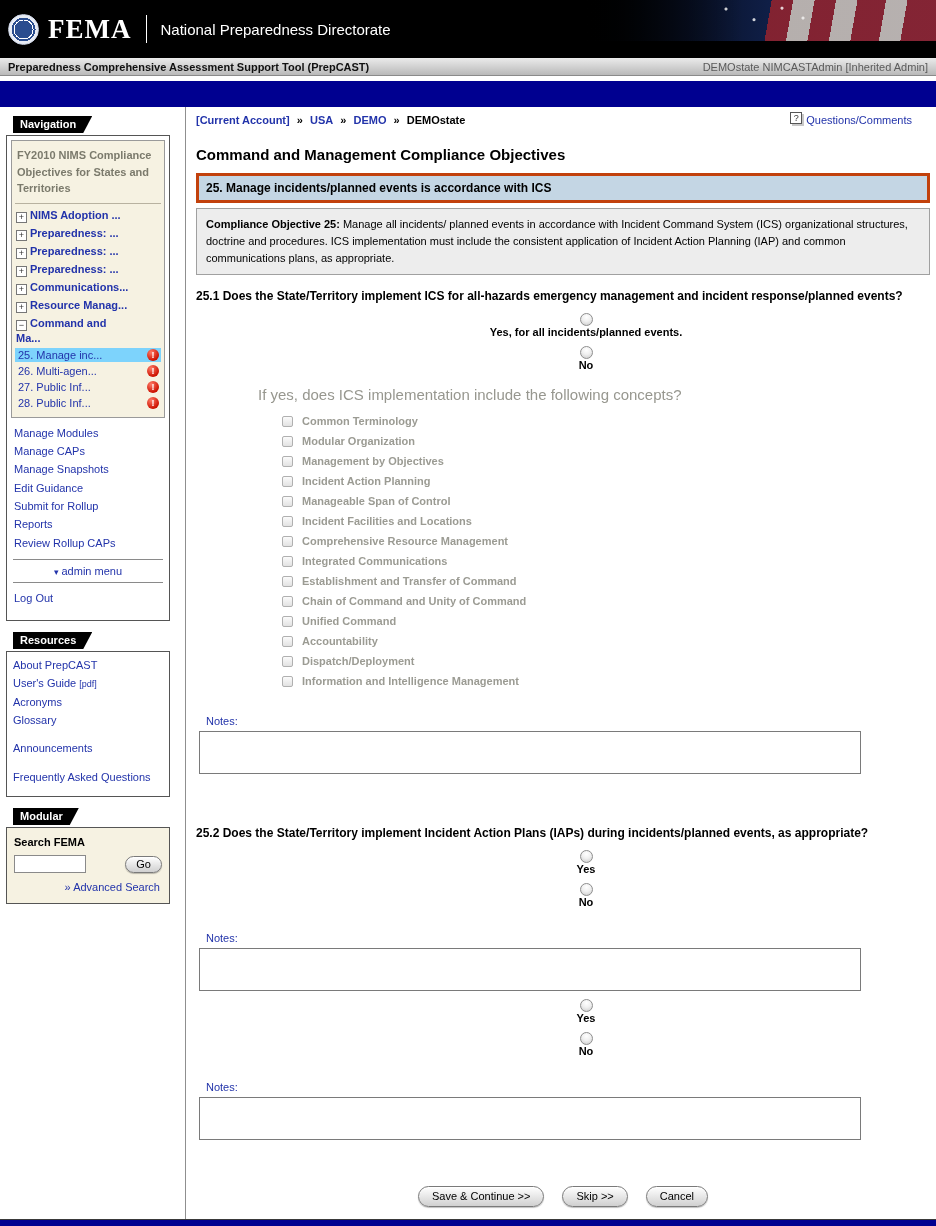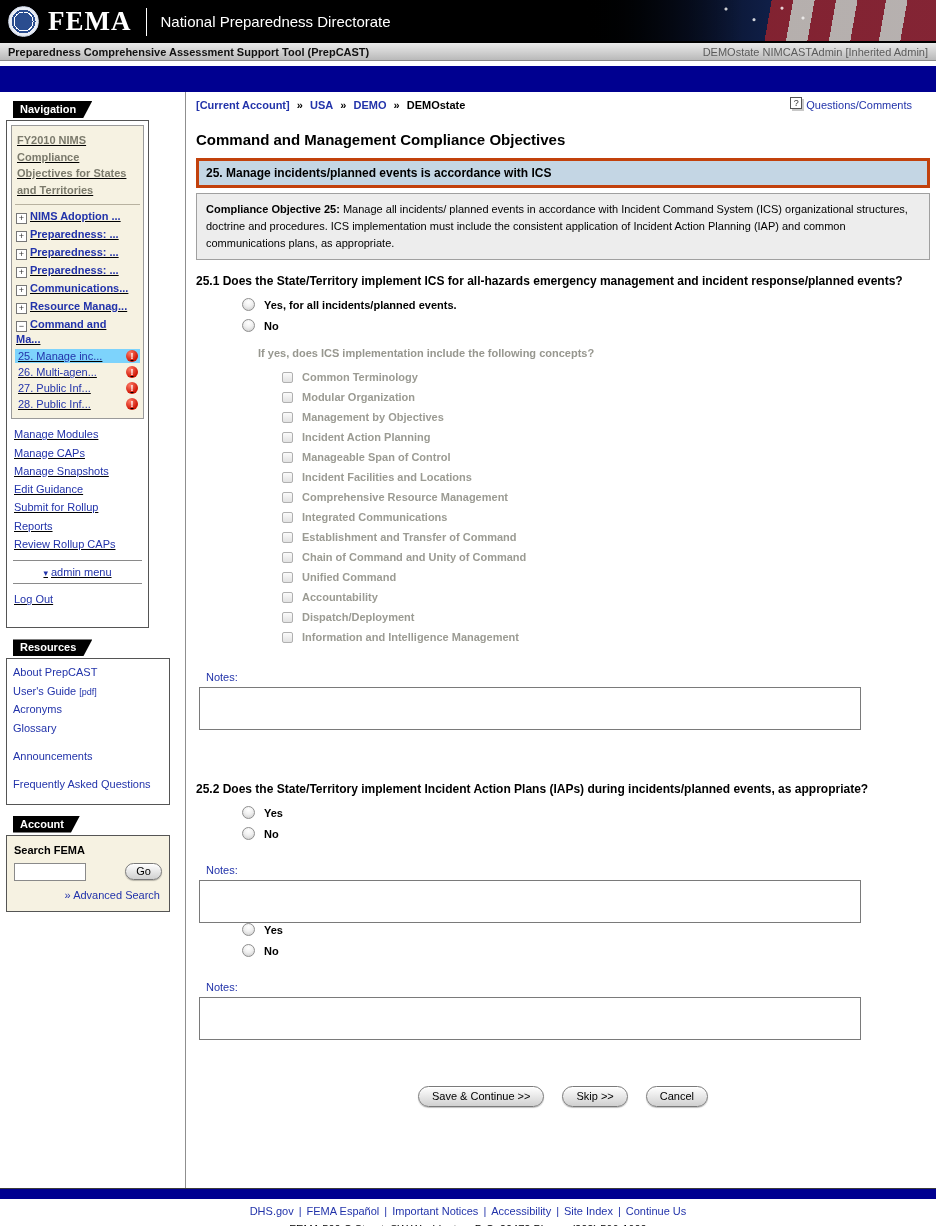--- a/index.html
+++ b/index.html
@@ -1,20 +1,20 @@
 <!DOCTYPE html>
 <html><head>
 <meta charset="utf-8">
 <style>
   * { margin:0; padding:0; box-sizing:border-box; }
   html,body { background:#fff; }
   body { width:936px; font-family:"Liberation Sans", sans-serif; color:#000; }
 
   
-  .topbar { height:43px; background:#000; display:flex; align-items:center; position:relative; overflow:hidden; }
+  .topbar { height:58px; background:#000; display:flex; align-items:center; position:relative; overflow:hidden; }
   .seal { width:31px; height:31px; border-radius:50%; margin-left:8px; z-index:2; flex:0 0 31px;
           background:radial-gradient(circle, #2a4d8f 0 9px, #fff 9px 10px, #2a4d8f 10px 12px, #e8ecf4 12px);
           border:1px solid #cdd5e6; }
   .fema-text { color:#fff; font-family:"Liberation Serif", serif; font-size:27px; font-weight:bold; letter-spacing:1px; margin-left:9px; z-index:2; }
   .vr { width:1px; height:28px; background:#fff; margin:0 13px 0 15px; z-index:2; }
   .directorate { color:#fff; font-size:15px; z-index:2; white-space:nowrap; }
   .flag { position:absolute; right:0; top:0; width:350px; height:41px; z-index:1;
     background:
       linear-gradient(to right, #000 0%, rgba(0,0,0,0) 45%),
       radial-gradient(circle at 40% 22%, rgba(255,255,255,.9) 1px, transparent 2px),
@@ -36,21 +36,21 @@
   
   .body-wrap { display:flex; align-items:stretch; }
   .sidebar { flex:0 0 185px; padding:7px 0 0 6px; }
   .main { flex:1; border-left:1px solid #8f8f8f; padding:4px 6px 0 10px; min-height:1096px; }
 
   
   .side-tab { display:inline-block; background:#000; color:#fff; font-size:11px; font-weight:bold;
               padding:2px 16px 3px 7px; margin:0 0 2px 7px;
               clip-path:polygon(0 0, 100% 0, calc(100% - 9px) 100%, 0 100%); }
   .side-tab.later { margin-top:11px; }
-  .nav-box { width:143px; border:1px solid #555; background:#fff; padding:4px 4px 20px;text-decoration:underline; }
+  .nav-box { width:164px; border:1px solid #555; background:#fff; padding:4px 4px 14px; }
   .tree-box { border:1px solid #9a9a9a; background:#f6f2e2; padding:4px 3px 5px; }
   .tree-title { font-size:11px; font-weight:bold; color:#7b7a6c; line-height:1.5; padding:2px 2px 6px; border-bottom:1px solid #b8b2a0; margin-bottom:4px; }
   .tree-item { display:block; font-size:11px; font-weight:bold; color:#2233aa; margin:3px 1px; line-height:1.3; cursor:pointer; }
   .tree-item.wrap { width:112px; }
   .expander { display:inline-block; width:11px; height:11px; border:1px solid #777; background:#fff; font-size:9px; line-height:9px; text-align:center; color:#333; font-weight:normal; margin-right:3px; vertical-align:-1px; }
   .obj-item { display:flex; align-items:center; justify-content:space-between; font-size:11px; color:#2233aa; padding:1px 2px 1px 3px; margin:2px 0; cursor:pointer; }
   .obj-item.active { background:#7dd3fc; }
   .alert-icon { flex:0 0 12px; width:12px; height:12px; border-radius:50%; background:radial-gradient(circle at 35% 28%, #ff7a66, #cc1100 72%); color:#fff; font-size:9px; font-weight:bold; text-align:center; line-height:12px; }
   .nav-links { padding:8px 2px 0 3px; }
   .nav-link { font-size:11px; color:#2233aa; margin:0 0 4px; cursor:pointer; line-height:1.3; }
@@ -75,25 +75,25 @@
   .crumb-link { color:#2233aa; font-weight:bold; cursor:pointer; }
   .crumb-sep { font-weight:bold; color:#000; margin:0 4px; }
   .crumb-current { font-weight:bold; color:#000; }
   .qc { display:flex; align-items:center; gap:4px; color:#2233aa; cursor:pointer; padding-right:18px; }
   .qc-icon { display:inline-block; width:12px; height:12px; border:1px solid #555; background:#fff; font-size:9px; text-align:center; line-height:11px; color:#333; box-shadow:2px 2px 0 #c8c8c8; margin-top:-4px; }
   .page-title { font-size:15px; font-weight:bold; margin:20px 0 10px; }
   .section-header { background:#c4d6e4; border:3px solid #c2410c; font-size:12px; font-weight:bold; padding:5px 7px; }
   .objective-box { background:#ededed; border:1px solid #a0a0a0; font-size:11px; padding:7px 9px; margin-top:5px; line-height:1.55; }
   .question { font-size:12px; font-weight:bold; margin:14px 0 10px; }
   .question.later { margin-top:52px; }
-  .option-row { display:flex; align-items:center; gap:9px; margin:0 0 8px 46px; }
+  .option-row { display:flex; align-items:center; margin:8px 0 8px 46px;flex-direction:column; }
   .radio { flex:0 0 13px; width:13px; height:13px; border-radius:50%; border:1px solid #8e8e8e; cursor:pointer;
            background:radial-gradient(circle at 50% 28%, #ffffff 0%, #f0f0f0 45%, #c9c9c9 100%); }
   .option-label { font-size:11px; font-weight:bold; }
-  .subq { font-size:11px; font-weight:bold; color:#97978f; margin:15px 0 12px 62px; }
+  .subq { font-size:15px; font-weight:normal; color:#97978f; margin:15px 0 12px 62px; }
   .concept-row { display:flex; align-items:center; gap:9px; margin:0 0 8px 86px; }
   .checkbox { flex:0 0 11px; width:11px; height:11px; border:1px solid #b0b0b0; border-radius:2px; background:linear-gradient(#fbfbfb, #e2e2e2); }
   .concept-label { font-size:11px; font-weight:bold; color:#9b9b93; }
   .notes-label { font-size:11px; color:#2233aa; margin:28px 0 4px 10px; }
   .notes-label.tight { margin-top:24px; }
   .notes-area { display:block; width:662px; height:43px; border:1px solid #7a7a7a; margin-left:3px; resize:none; background:#fff; font-family:inherit; font-size:11px; padding:2px 4px; }
   .btn-row { display:flex; justify-content:center; align-items:center; gap:18px; margin:46px 2px 12px; }
   .pill-btn { padding:3px 13px 4px; }
 
   
@@ -170,21 +170,21 @@
     <div class="side-tab later">Resources</div>
     <div class="res-box">
       <div class="nav-link">About PrepCAST</div>
       <div class="nav-link"><span>User's Guide</span><span class="pdf">[pdf]</span></div>
       <div class="nav-link">Acronyms</div>
       <div class="nav-link">Glossary</div>
       <div class="nav-link spaced">Announcements</div>
       <div class="nav-link spaced">Frequently Asked Questions</div>
     </div>
 
-    <div class="side-tab later">Account</div>
+    <div class="side-tab later">Modular</div>
     <div class="search-box">
       <div class="search-heading">Search FEMA</div>
       <div class="search-row">
         <input class="search-input" type="text" style="">
         <button class="go-btn">Go</button>
       </div>
       <div class="adv-search">
         <span>»</span> <span>Advanced Search</span>
       </div>
     </div>

